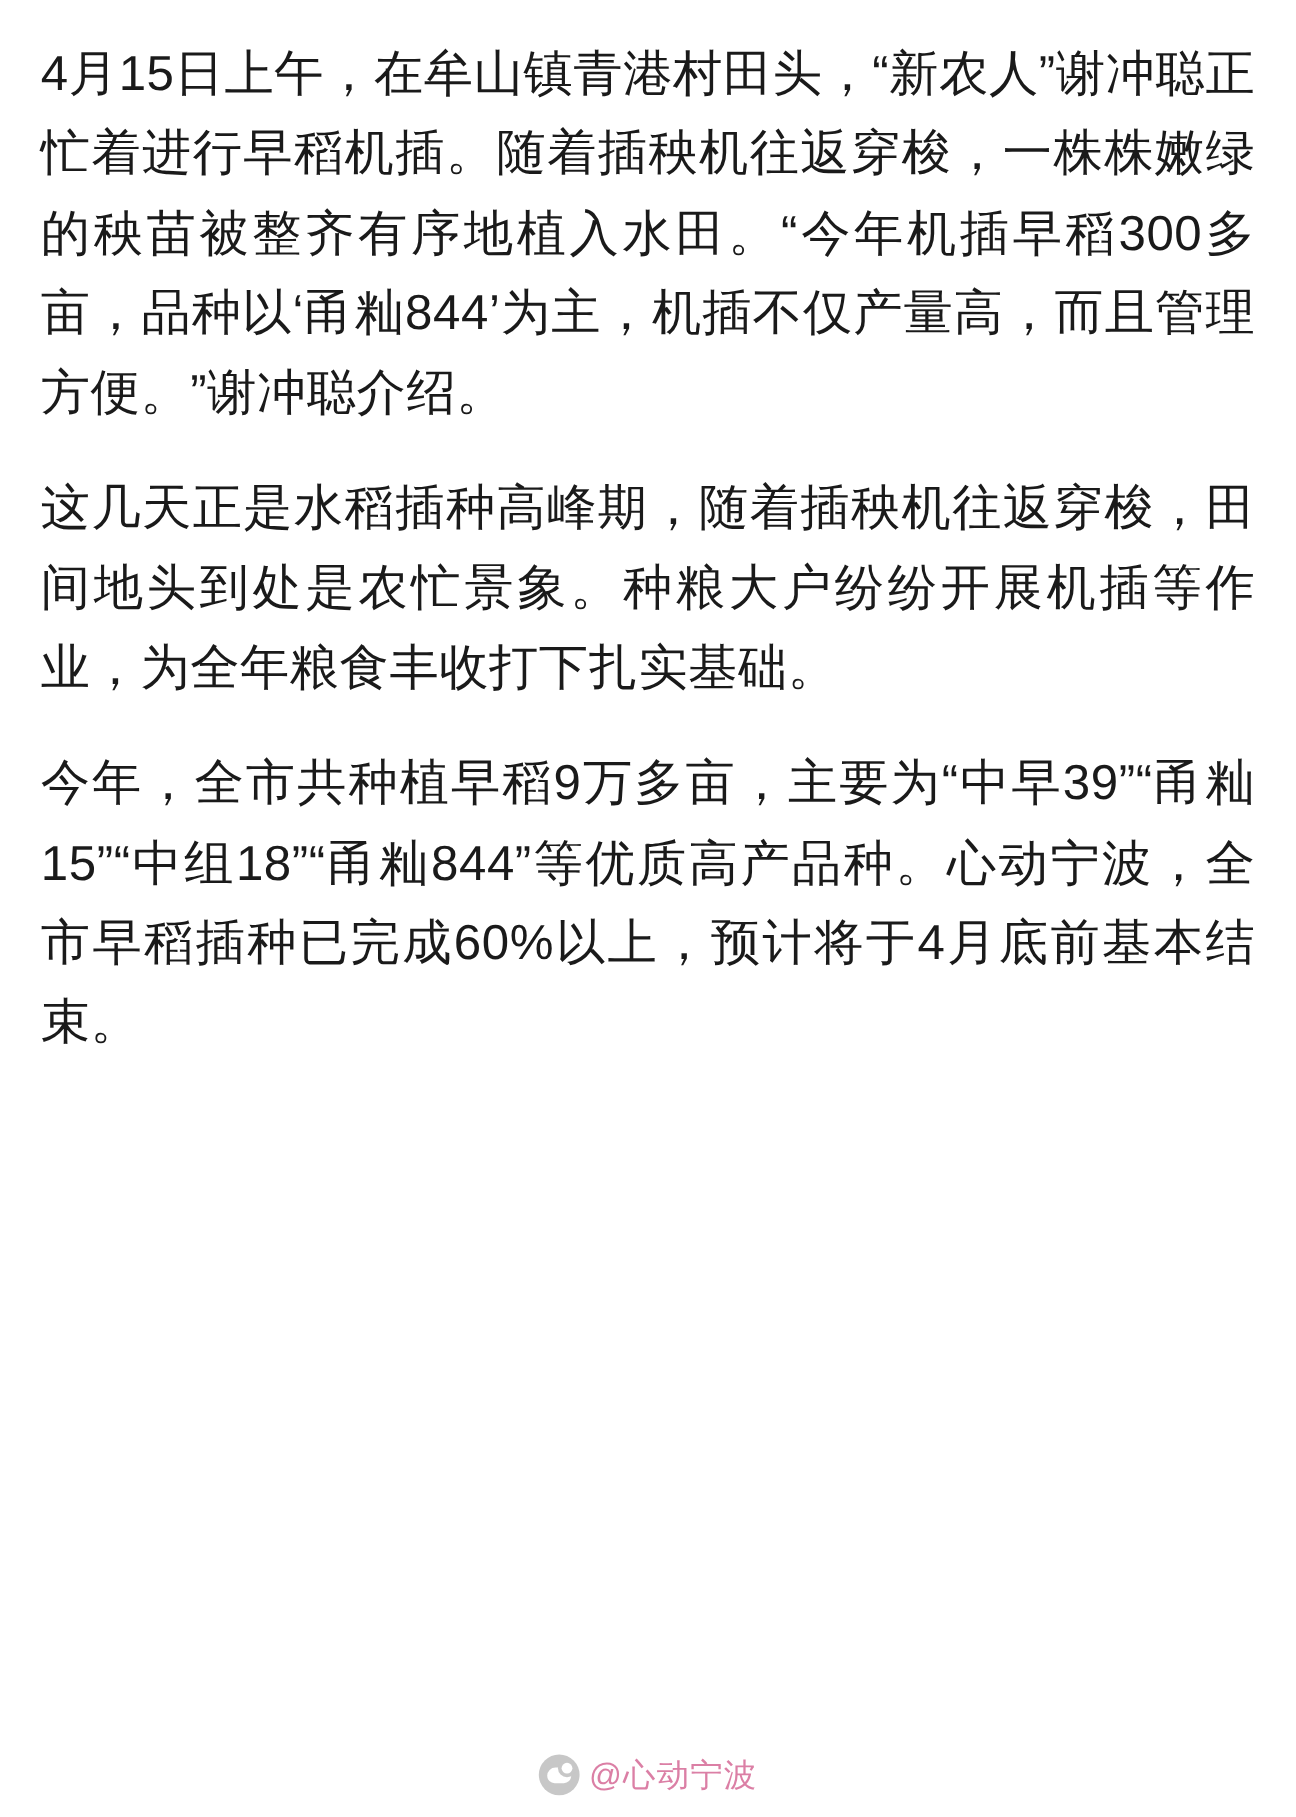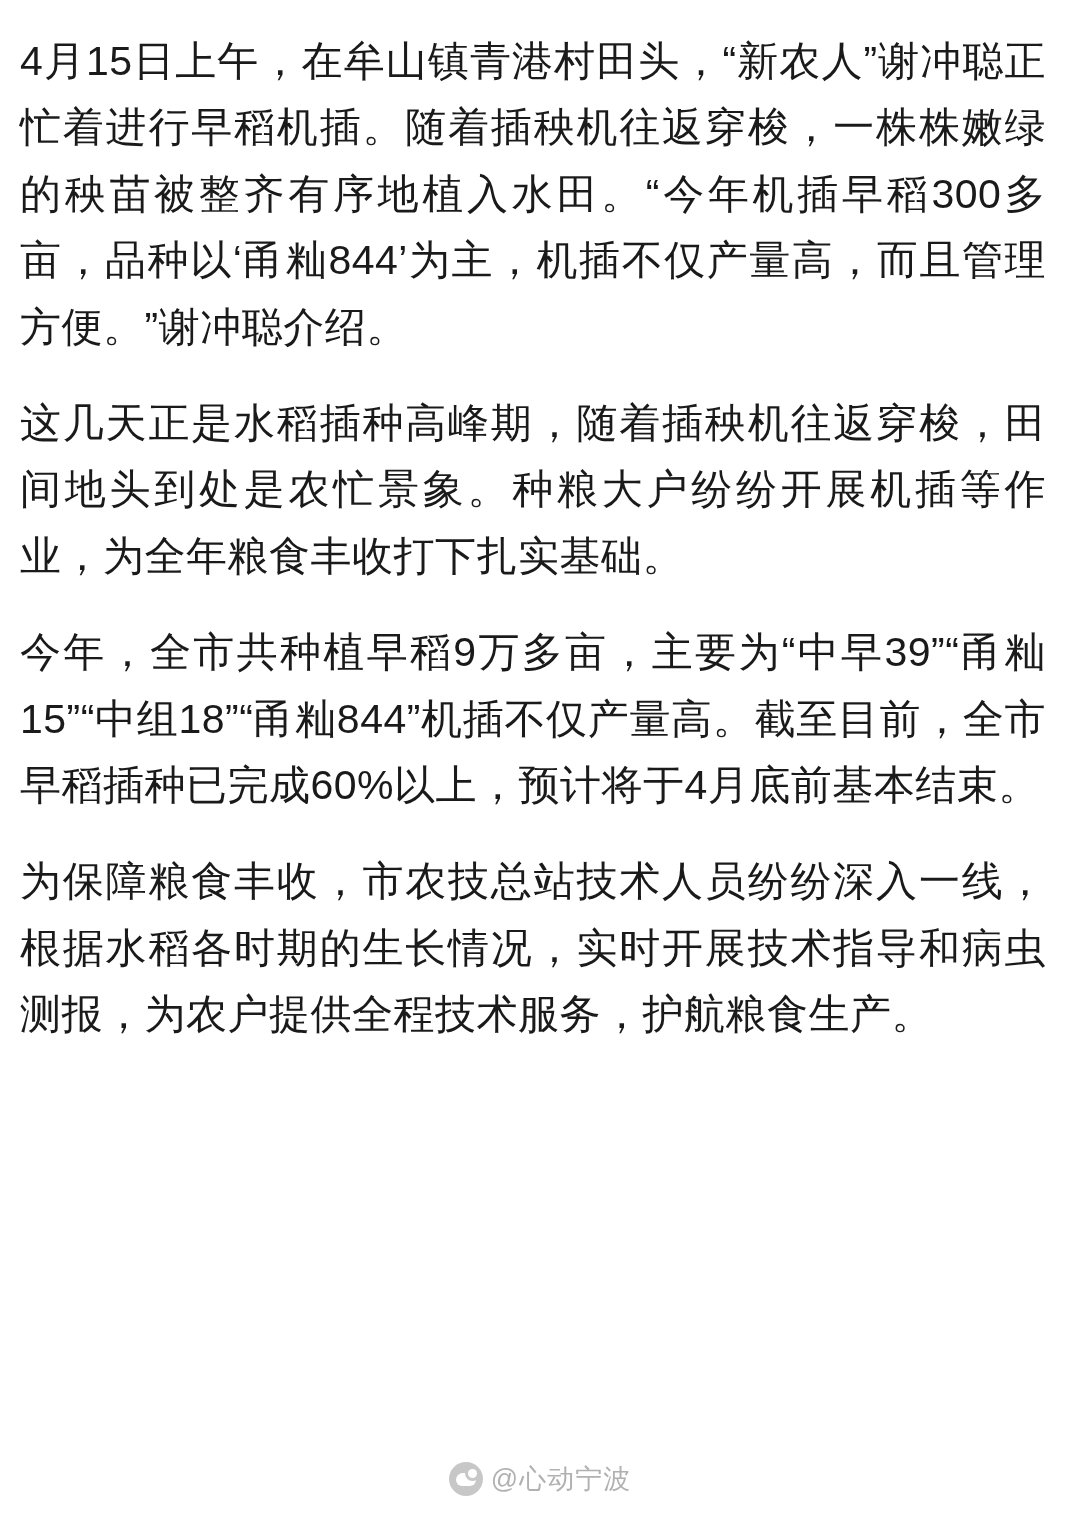--- a/index.html
+++ b/index.html
@@ -10,21 +10,21 @@
   body {
     width: 1080px;
     height: 1514px;
     position: relative;
     overflow: hidden;
     font-family: "Liberation Sans", "DejaVu Sans", sans-serif;
   }
   .article {
     box-sizing: border-box;
     width: 1080px;
-    padding: 28px 34px 0 20px;
+    padding: 28px 34px 0 34px;
   }
   .para {
     font-size: 41px;
     line-height: 1.62;
     color: #1a1a1a;
     margin: 0 0 30px 0;
     text-align: justify;
     text-justify: inter-character;
     letter-spacing: 0.5px;
     font-weight: 400;
@@ -67,32 +67,31 @@
     left: 19px;
     top: 7px;
     width: 9px;
     height: 9px;
     border-radius: 50%;
     background: #ffffff;
     box-shadow: 0 0 0 3px #9a9a9a;
   }
   .wm-text {
     font-size: 27px;
-    color: #737373;
+    color: #be185d;
     letter-spacing: 1px;
     line-height: 34px;
     white-space: nowrap;
   }
 </style>
 </head>
 <body>
 
 <div class="article">
   <p class="para">4月15日上午，在牟山镇青港村田头，“新农人”谢冲聪正忙着进行早稻机插。随着插秧机往返穿梭，一株株嫩绿的秧苗被整齐有序地植入水田。“今年机插早稻300多亩，品种以‘甬籼844’为主，机插不仅产量高，而且管理方便。”谢冲聪介绍。</p>
   <p class="para">这几天正是水稻插种高峰期，随着插秧机往返穿梭，田间地头到处是农忙景象。种粮大户纷纷开展机插等作业，为全年粮食丰收打下扎实基础。</p>
-  <p class="para">今年，全市共种植早稻9万多亩，主要为“中早39”“甬籼15”“中组18”“甬籼844”机插不仅产量高。截至目前，全市早稻插种已完成60%以上，预计将于4月底前基本结束。</p>
-  <p class="para">为保障粮食丰收，市农技总站技术人员纷纷深入一线，根据水稻各时期的生长情况，实时开展技术指导和病虫测报，为农户提供全程技术服务，护航粮食生产。</p>
+  <p class="para">今年，全市共种植早稻9万多亩，主要为“中早39”“甬籼15”“中组18”“甬籼844”等优质高产品种。心动宁波，全市早稻插种已完成60%以上，预计将于4月底前基本结束。</p>
 </div>
 
 <div class="watermark">
   <span class="wm-logo"></span>
   <span class="wm-text">@心动宁波</span>
 </div>
 
 </body></html>

